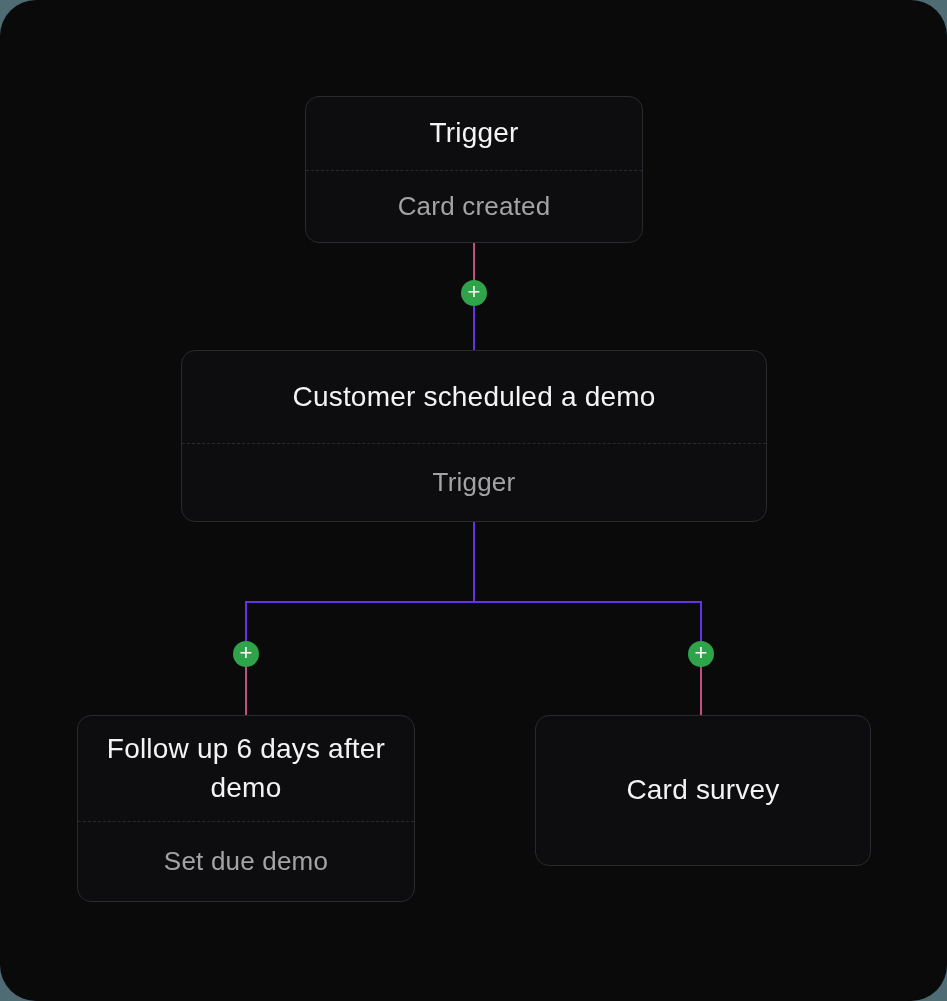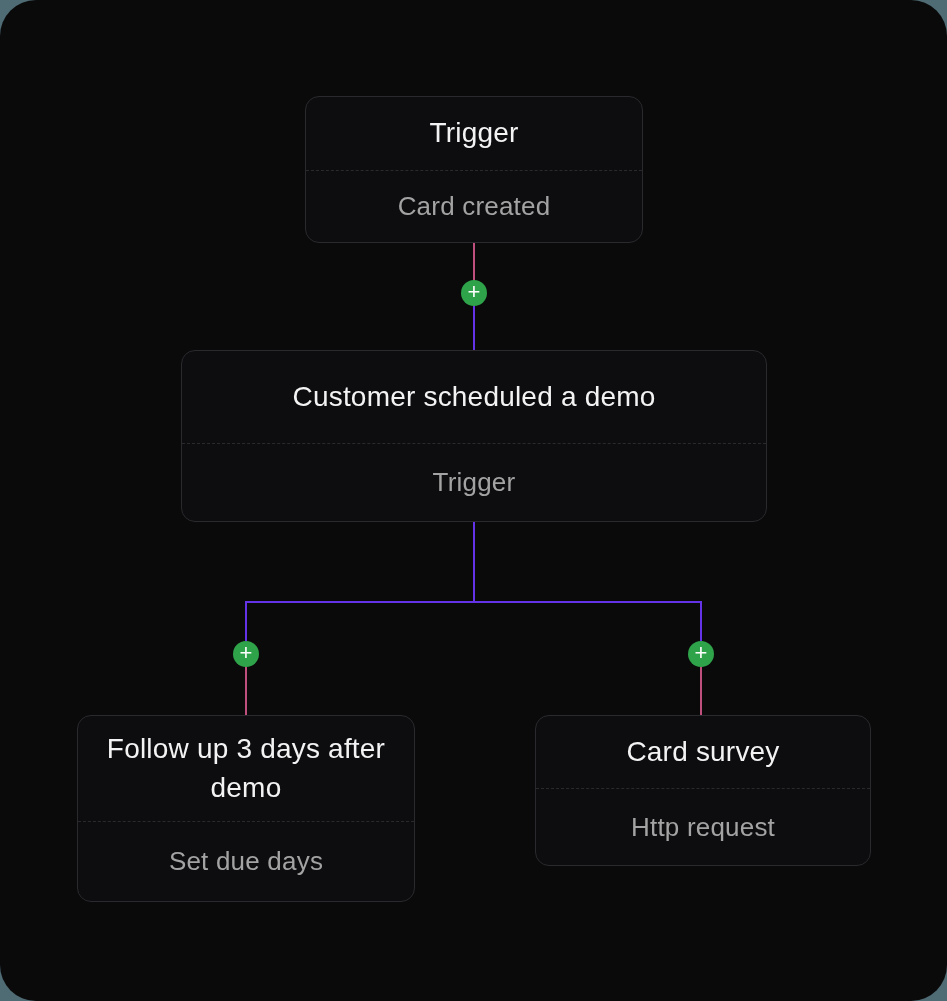--- a/index.html
+++ b/index.html
@@ -119,27 +119,26 @@
     <div class="node-title">Trigger</div>
     <div class="node-sub">Card created</div>
   </div>
 
   <div class="node node-branch">
     <div class="node-title">Customer scheduled a demo</div>
     <div class="node-sub">Trigger</div>
   </div>
 
   <div class="node node-followup">
-    <div class="node-title">Follow up 3 days after demo</div>
-    <div class="node-sub">Set due days</div>
+    <div class="node-title">Follow up 6 days after demo</div>
+    <div class="node-sub">Set due demo</div>
   </div>
 
   <div class="node node-survey">
     <div class="node-title">Card survey</div>
-    <div class="node-sub">Http request</div>
   </div>
 
   <button class="plus-btn plus-conn1">
     <span class="glyph">+</span>
   </button>
   <button class="plus-btn plus-left">
     <span class="glyph">+</span>
   </button>
   <button class="plus-btn plus-right">
     <span class="glyph">+</span>

